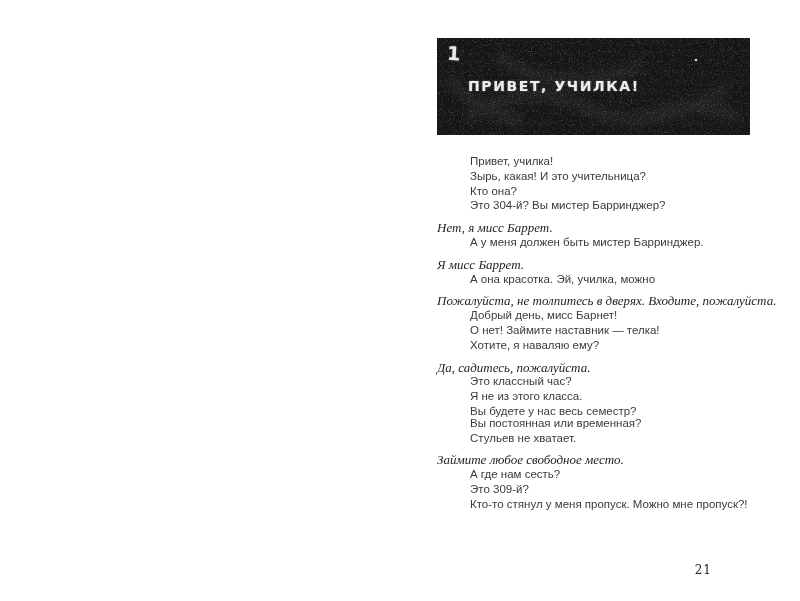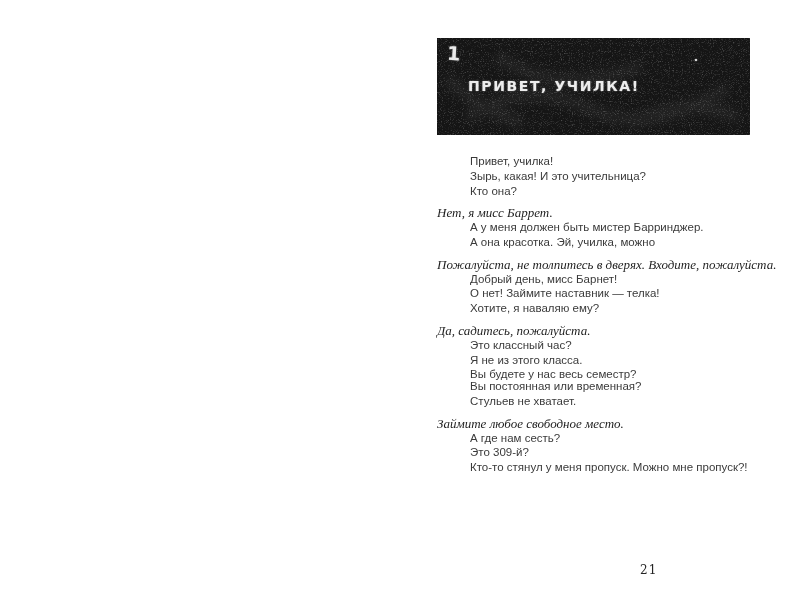--- a/index.html
+++ b/index.html
@@ -58,20 +58,21 @@
     font-size: 13px;
     color: #1e1e1e;
     margin-top: 10px;
   }
   .para.teacher .line { padding-left: 0; }
 
   
   .page-number {
     position: absolute;
     left: 640px; top: 563px; width: 72px;
+    text-align: right;
     font-family: "DejaVu Serif", serif;
     font-size: 12px;
     letter-spacing: 1px;
     color: #242424;
   }
 </style>
 </head>
 <body>
 
 <div>
@@ -104,25 +105,31 @@
   <div class="dialogue">
       <div class="para student">
         <div class="line">Привет, училка!</div>
       </div>
       <div class="para student">
         <div class="line">Зырь, какая! И это учительница?</div>
       </div>
       <div class="para student">
         <div class="line">Кто она?</div>
       </div>
+      <div class="para student">
+        <div class="line">Это 304-й? Вы мистер Барринджер?</div>
+      </div>
       <div class="para teacher">
         <div class="line">Нет, я мисс Баррет.</div>
       </div>
       <div class="para student">
         <div class="line">А у меня должен быть мистер Барринджер.</div>
+      </div>
+      <div class="para teacher">
+        <div class="line">Я мисс Баррет.</div>
       </div>
       <div class="para student">
         <div class="line">А она красотка. Эй, училка, можно</div>
       </div>
       <div class="para teacher">
         <div class="line">Пожалуйста, не толпитесь в дверях. Входите, пожалуйста.</div>
       </div>
       <div class="para student">
         <div class="line">Добрый день, мисс Барнет!</div>
       </div>

